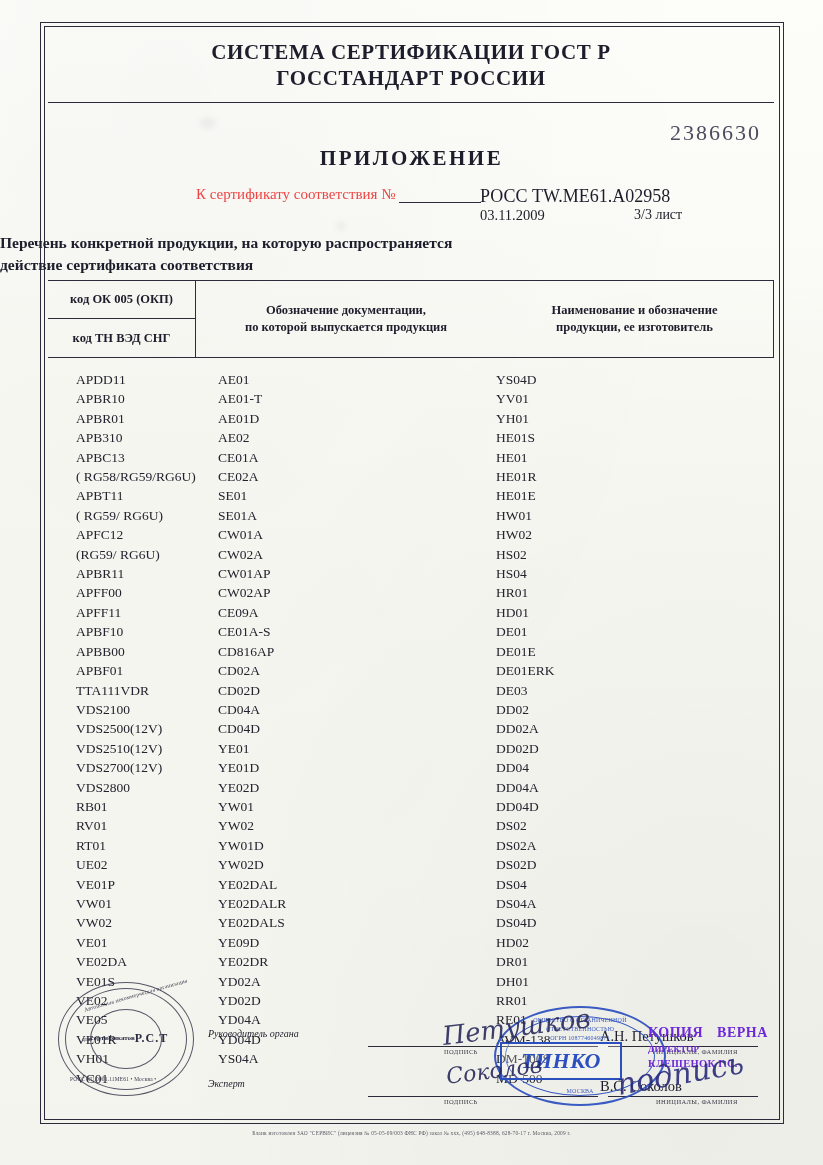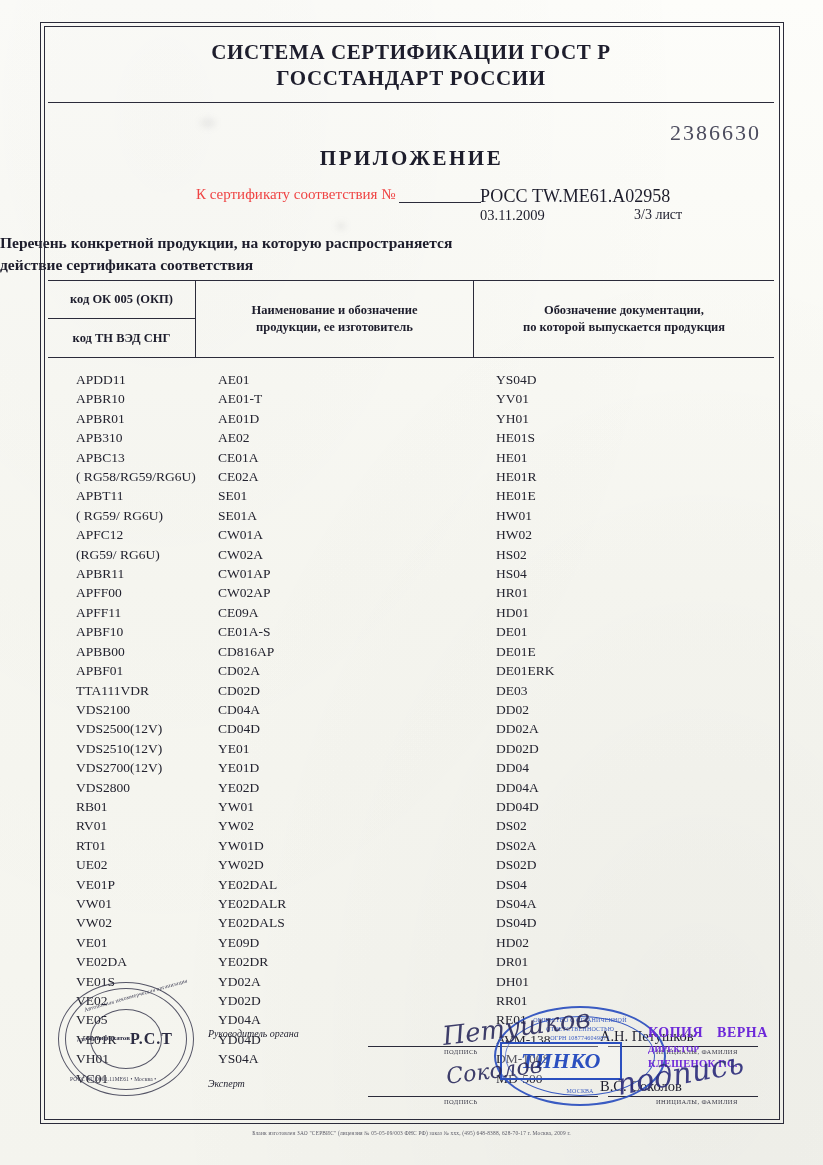--- a/index.html
+++ b/index.html
@@ -293,21 +293,21 @@
     height: 58px;
     display: flex;
     flex-direction: row;
     align-items: center;
     justify-content: center;
     text-align: center;
     line-height: 1.1;
   }
   .stamp-center .t1 { font-size: 6px; }
   .stamp-center .t2 { font-size: 7px; font-weight: bold; }
-  .stamp-center .t3 { font-size: 16px; font-weight: bold; letter-spacing: 1px; }
+  .stamp-center .t3 { font-size: 12px; font-weight: bold; letter-spacing: 1px; }
   .stamp-arc {
     position: absolute;
     font-size: 5.6px;
     letter-spacing: 0.2px;
     white-space: nowrap;
     color: #39394f;
   }
   .arc-bottom { left: 14px; top: 96px; font-size: 5.4px; }
   .arc-top-1 { left: 26px; top: 12px; transform: rotate(-16deg); }
 
@@ -432,30 +432,30 @@
     <div>Перечень конкретной продукции,  на которую распространяется</div>
     <div>действие сертификата соответствия</div>
   </div>
 
   <div class="table-wrap">
     <div class="thead">
       <div class="th th-col1">
         <div class="sub sub-top">код ОК 005 (ОКП)</div>
         <div class="sub">код ТН ВЭД СНГ</div>
       </div>
+      <div class="th th-col3">
+        <div>
+          <div>Обозначение документации,</div>
+          <div>по которой выпускается продукция</div>
+        </div>
+      </div>
       <div class="th th-col2">
         <div>
           <div>Наименование и обозначение</div>
           <div>продукции, ее изготовитель</div>
-        </div>
-      </div>
-      <div class="th th-col3">
-        <div>
-          <div>Обозначение документации,</div>
-          <div>по которой выпускается продукция</div>
         </div>
       </div>
     </div>
 
     <div class="tbody">
       <div class="cols">
         <div class="col col-a">
           <div class="col-a-inner" id="col-a">
               <div class="cell">APDD11</div>
               <div class="cell">APBR10</div>

